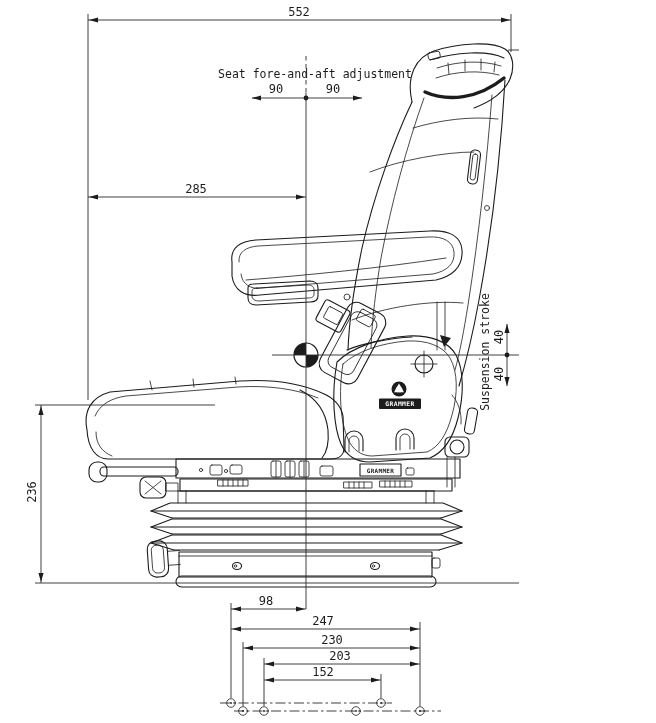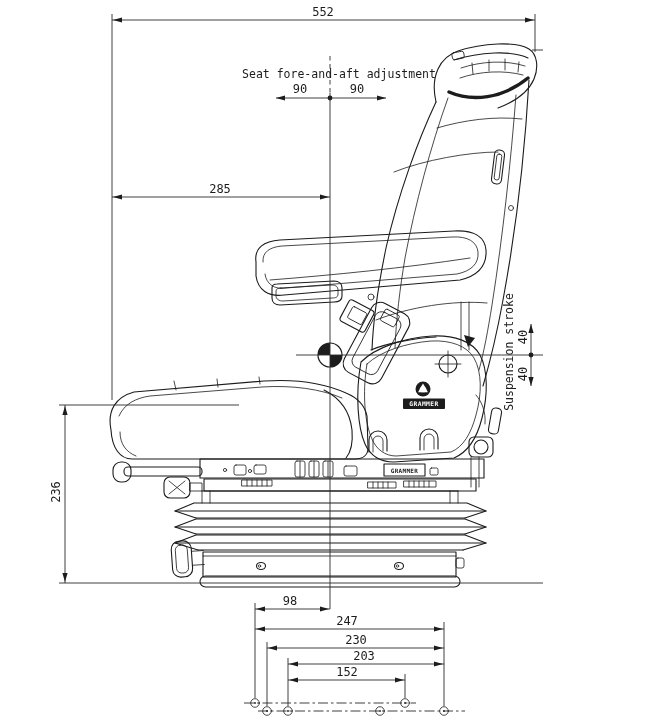--- a/index.html
+++ b/index.html
@@ -1,17 +1,17 @@
 <!DOCTYPE html>
 <html><head>
 <meta charset="utf-8">
 <style>
   html,body{margin:0;padding:0;background:#ffffff;}
   #stage{position:relative;width:519px;height:723px;background:#ffffff;overflow:hidden;
-         font-family:"DejaVu Sans Mono", monospace;margin-left:24px;}
+         font-family:"DejaVu Sans Mono", monospace;}
   svg{display:block}
   .art{fill:none;stroke:#1c1c1c;stroke-width:1.1;stroke-linecap:round;stroke-linejoin:round;}
   .art2{fill:none;stroke:#1c1c1c;stroke-width:0.8;stroke-linecap:round;stroke-linejoin:round;}
   .heavy{fill:none;stroke:#1c1c1c;stroke-width:3.4;stroke-linecap:round;}
   .dim{fill:none;stroke:#2a2a2a;stroke-width:0.9;}
   .dimdash{fill:none;stroke:#2a2a2a;stroke-width:0.9;stroke-dasharray:4.5 3.5;}
   .cline{fill:none;stroke:#2a2a2a;stroke-width:0.9;stroke-dasharray:10 3 2.5 3;}
   .fb{fill:#1c1c1c;stroke:none;}
   text{fill:#1c1c1c;}
   .t{font-size:12px;text-anchor:middle;}

